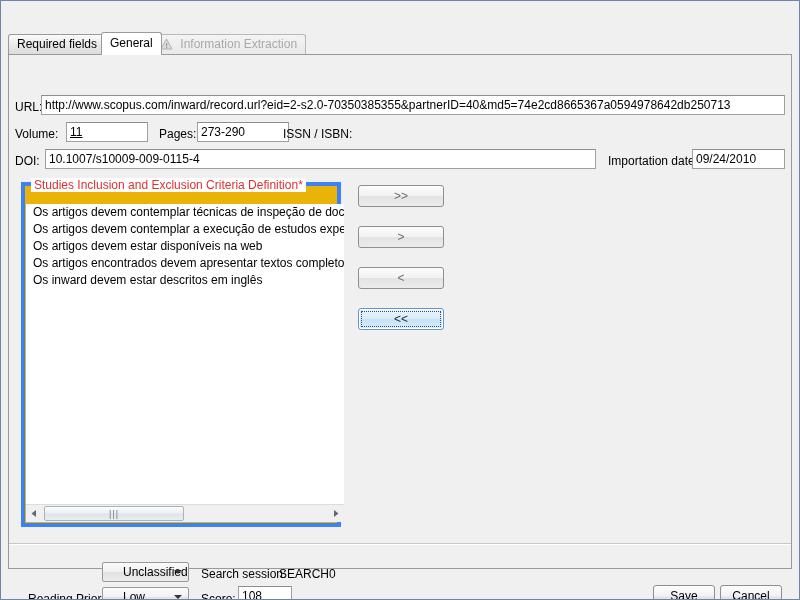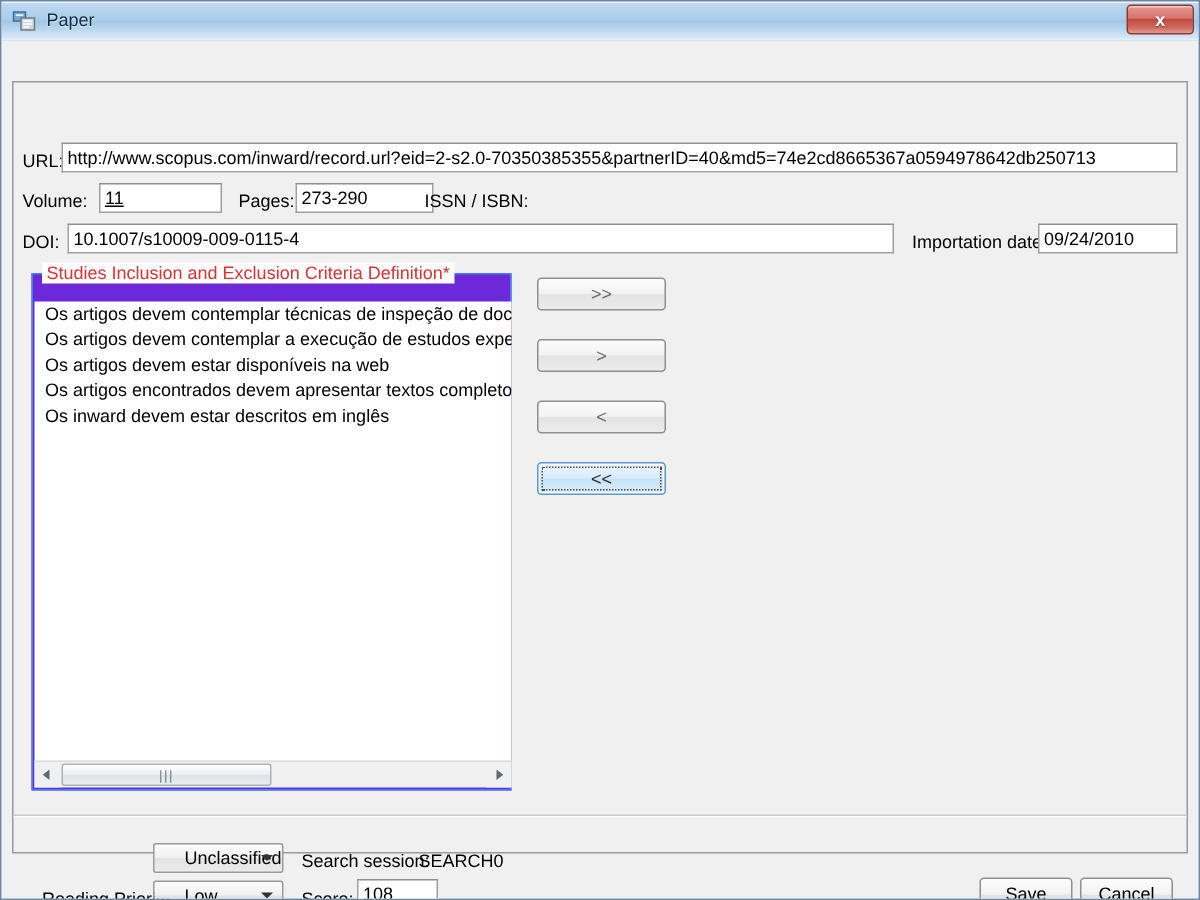--- a/index.html
+++ b/index.html
@@ -181,22 +181,22 @@
   
   #doi-label { left: 14px; top: 127px; }
   #doi-input { left: 44px; top: 122px; width: 551px; }
   #impdate-label { left: 607px; top: 127px; }
   #impdate-input { left: 691px; top: 122px; width: 93px; }
 
   
   .groupbox {
     position: absolute;
     box-sizing: border-box;
-    border: 1px solid #3b82f6;
-    background: #6d28d9;
+    border: 4px solid #3b82f6;
+    background: #eab308;
   }
   .groupbox .gb-title {
     position: absolute;
     left: 6px; top: -8px;
     background: #ffffff;
     padding: 0 3px;
     font-size: 12px;
     color: #e03030;
     white-space: nowrap;
     line-height: 14px;
@@ -371,39 +371,41 @@
     cursor: pointer;
   }
   #save-button   { left: 652px; top: 558px; }
   #cancel-button { left: 719px; top: 558px; }
 </style>
 </head>
 <body>
 
 <div id="window">
 
-  <div id="titlebar">
-    <span class="tb-icon">
-      <svg width="17" height="16" viewBox="0 0 17 16">
-        <rect x="1" y="2" width="8" height="6" fill="#7ba7cc" stroke="#3d6f9e" stroke-width="1"></rect>
-        <rect x="2.5" y="3.5" width="5" height="1.2" fill="#e8f2fb"></rect>
-        <rect x="6" y="6" width="9" height="8" fill="#cfd8de" stroke="#6d7a85" stroke-width="1"></rect>
-        <rect x="7.5" y="7.5" width="6" height="1" fill="#ffffff"></rect>
-        <rect x="7.5" y="9.5" width="6" height="1" fill="#ffffff"></rect>
-        <rect x="7.5" y="11.5" width="4" height="1" fill="#ffffff"></rect>
-      </svg>
-    </span>
-    <span class="tb-title">Paper</span>
-    <div id="close-btn">
-      <span class="x-glyph">x</span>
-    </div>
-  </div>
 
   <div id="client">
 
+    <div id="tabstrip">
+      <div id="tab-required" class="tab">
+        <span>Required fields</span>
+      </div>
+      <div id="tab-general" class="tab selected">
+        <span>General</span>
+      </div>
+      <div id="tab-info" class="tab disabled">
+        <span class="warn-icon">
+          <svg width="13" height="12" viewBox="0 0 13 12">
+            <path d="M6.5 1 L12 11 L1 11 Z" fill="#dcdcdc" stroke="#b0b0b0" stroke-width="1"></path>
+            <rect x="6" y="5" width="1.2" height="3.3" fill="#9a9a9a"></rect>
+            <rect x="6" y="9" width="1.2" height="1.2" fill="#9a9a9a"></rect>
+          </svg>
+        </span>
+        <span>Information Extraction</span>
+      </div>
+    </div>
 
     <div id="tabpage"></div>
 
     <span id="url-label" class="lbl">URL:</span>
     <div id="url-input" class="txtbox">http://www.scopus.com/inward/record.url?eid=2-s2.0-70350385355&amp;partnerID=40&amp;md5=74e2cd8665367a0594978642db250713</div>
 
     <span id="volume-label" class="lbl">Volume:</span>
     <div id="volume-input" class="txtbox">11</div>
 
     <span id="pages-label" class="lbl">Pages:</span>

